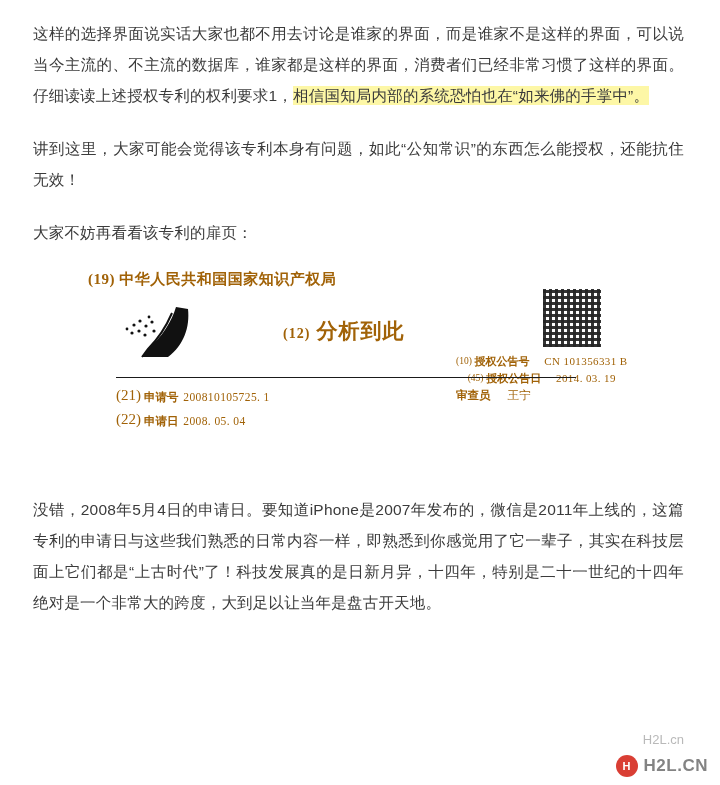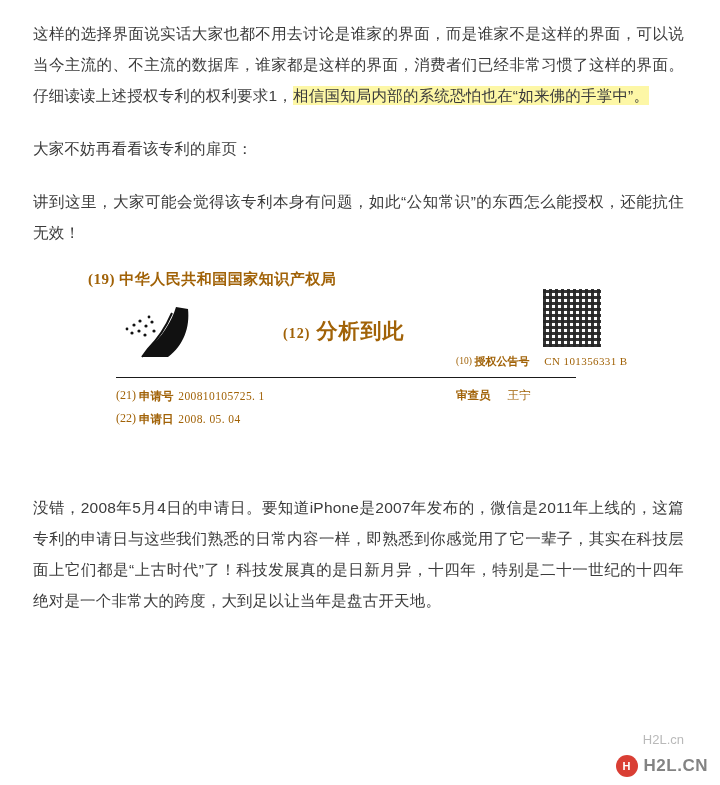--- a/index.html
+++ b/index.html
@@ -99,21 +99,21 @@
     width: 460px;
     border-top: 1.2px solid #1a1a1a;
   }
   .patent-bottom {
     position: relative;
     margin-left: 28px;
     font-size: 11.5px;
     line-height: 22px;
   }
   .patent-bottom .lbl { font-weight: bold; }
-  .patent-bottom .num { font-size: 12px; vertical-align: 1px; }
+  .patent-bottom .num { font-size: 15px; vertical-align: 1px; }
   .patent-bottom .val { letter-spacing: 0.4px; margin-left: 2px; }
   .examiner {
     position: absolute;
     left: 340px;
     top: 0;
     font-size: 11.5px;
   }
   .examiner .val { margin-left: 14px; }
 
   
@@ -155,25 +155,25 @@
 </head>
 <body>
 
 <div class="page">
 
   <p class="para">
     <span>这样的选择界面说实话大家也都不用去讨论是谁家的界面，而是谁家不是这样的界面，可以说当今主流的、不主流的数据库，谁家都是这样的界面，消费者们已经非常习惯了这样的界面。仔细读读上述授权专利的权利要求1，</span><span class="hl">相信国知局内部的系统恐怕也在“如来佛的手掌中”。</span>
   </p>
 
   <p class="para">
+    <span>讲到这里，大家可能会觉得该专利本身有问题，如此“公知常识”的东西怎么能授权，还能抗住无效！</span>
+  </p>
+
+  <p class="para">
     <span>大家不妨再看看该专利的扉页：</span>
-  </p>
-
-  <p class="para">
-    <span>讲到这里，大家可能会觉得该专利本身有问题，如此“公知常识”的东西怎么能授权，还能抗住无效！</span>
   </p>
 
   <div class="patent">
     <div class="patent-top">
       <span>(19)</span>
       <span>中华人民共和国国家知识产权局</span>
     </div>
 
     <div class="patent-mid">
       <svg class="logo" viewBox="0 0 110 62">
@@ -199,20 +199,25 @@
       </div>
 
       <div class="qr"></div>
 
       <div class="right-meta">
         <div>
           <span class="num">(10)</span>
           <span class="lbl">授权公告号</span>
           <span class="val">CN 101356331 B</span>
         </div>
+        <div>
+          <span class="num">(45)</span>
+          <span class="lbl">授权公告日</span>
+          <span class="val">2014. 03. 19</span>
+        </div>
       </div>
     </div>
 
     <div class="rule"></div>
 
     <div class="patent-bottom">
       <div>
         <span class="num">(21)</span>
         <span class="lbl">申请号</span>
         <span class="val">200810105725. 1</span>

